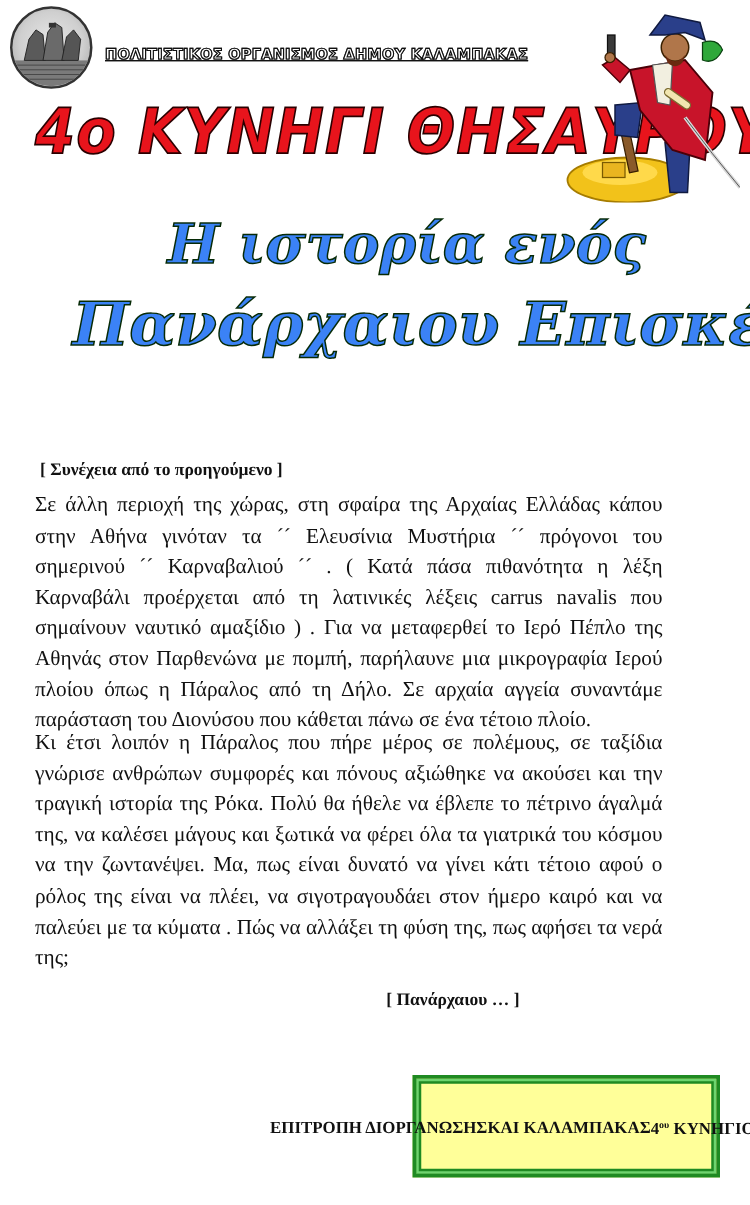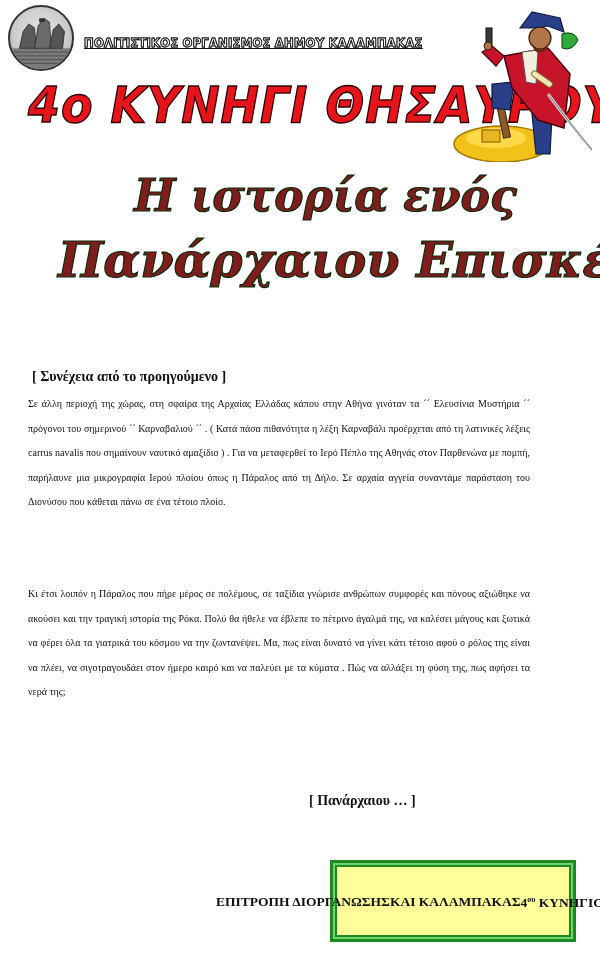--- a/index.html
+++ b/index.html
@@ -5,30 +5,30 @@
     html, body { margin: 0; padding: 0; background: #ffffff; }
     body { width: 600px; height: 964px; position: relative; overflow: hidden; font-family: "Liberation Serif", serif; color: #111; }
 
     .logo { position: absolute; left: 8px; top: 5px; width: 66px; height: 66px; border-radius: 50%; border: 2px solid #333; box-sizing: border-box; background: radial-gradient(circle at 50% 45%, #e8e8e8 0%, #cfcfcf 55%, #9a9a9a 100%); overflow: hidden; }
     .logo svg { width: 100%; height: 100%; display: block; }
 
     .org-name { position: absolute; left: 84px; top: 36px; font-family: "DejaVu Sans", sans-serif; font-weight: bold; font-size: 11.6px; letter-spacing: 0.2px; color: #fff; -webkit-text-stroke: 0.9px #111; text-shadow: 0 0 0 #111; white-space: nowrap; text-decoration: underline; }
 
     .title-red { position: absolute; left: 28px; top: 76px; font-family: "DejaVu Sans", sans-serif; font-style: italic; font-weight: bold; font-size: 50px; color: #e8141c; -webkit-text-stroke: 1.4px #2a0000; white-space: nowrap; letter-spacing: 1px; transform: scaleX(0.92); transform-origin: left top; }
 
-    .title-green { position: absolute; font-family: "DejaVu Serif", serif; font-style: italic; font-weight: bold; color: #7f1d1d; -webkit-text-stroke: 1.2px #062a06; white-space: nowrap; }
+    .title-green { position: absolute; font-family: "DejaVu Serif", serif; font-style: italic; font-weight: bold; color: #3b82f6; -webkit-text-stroke: 1.2px #062a06; white-space: nowrap; }
     .title-green.l1 { left: 134px; top: 170px; font-size: 44px; }
     .title-green.l2 { left: 58px; top: 232px; font-size: 48px; }
 
     .pirate { position: absolute; left: 452px; top: 4px; width: 140px; height: 158px; }
     .pirate svg { width: 100%; height: 100%; display: block; }
 
     .continued-from { position: absolute; left: 32px; top: 345px; font-size: 14px; font-weight: bold; margin-top: 24px; }
 
-    .para { position: absolute; left: 28px; width: 502px; font-size: 10px; line-height: 24.6px; text-align: justify; }
+    .para { position: absolute; left: 28px; width: 502px; font-size: 17px; line-height: 24.6px; text-align: justify; }
     .para.p1 { top: 392px; }
     .para.p2 { top: 582px; }
 
     .to-be-continued { position: absolute; left: 309px; top: 793px; font-size: 14px; font-weight: bold; }
 
     .committee-box { position: absolute; left: 330px; top: 860px; width: 246px; height: 82px; box-sizing: border-box; background: #ffff99; border: 3px solid #1f8a22; box-shadow: inset 0 0 0 2px #6fd46f, inset 0 0 0 4px #1f8a22; display: flex; flex-direction: row; align-items: center; justify-content: center; }
     .committee-line { font-size: 13.5px; font-weight: bold; line-height: 17px; white-space: nowrap; text-align: center; }
     .committee-line sup { font-size: 8px; vertical-align: 5px; }
   </style>
 </head>

